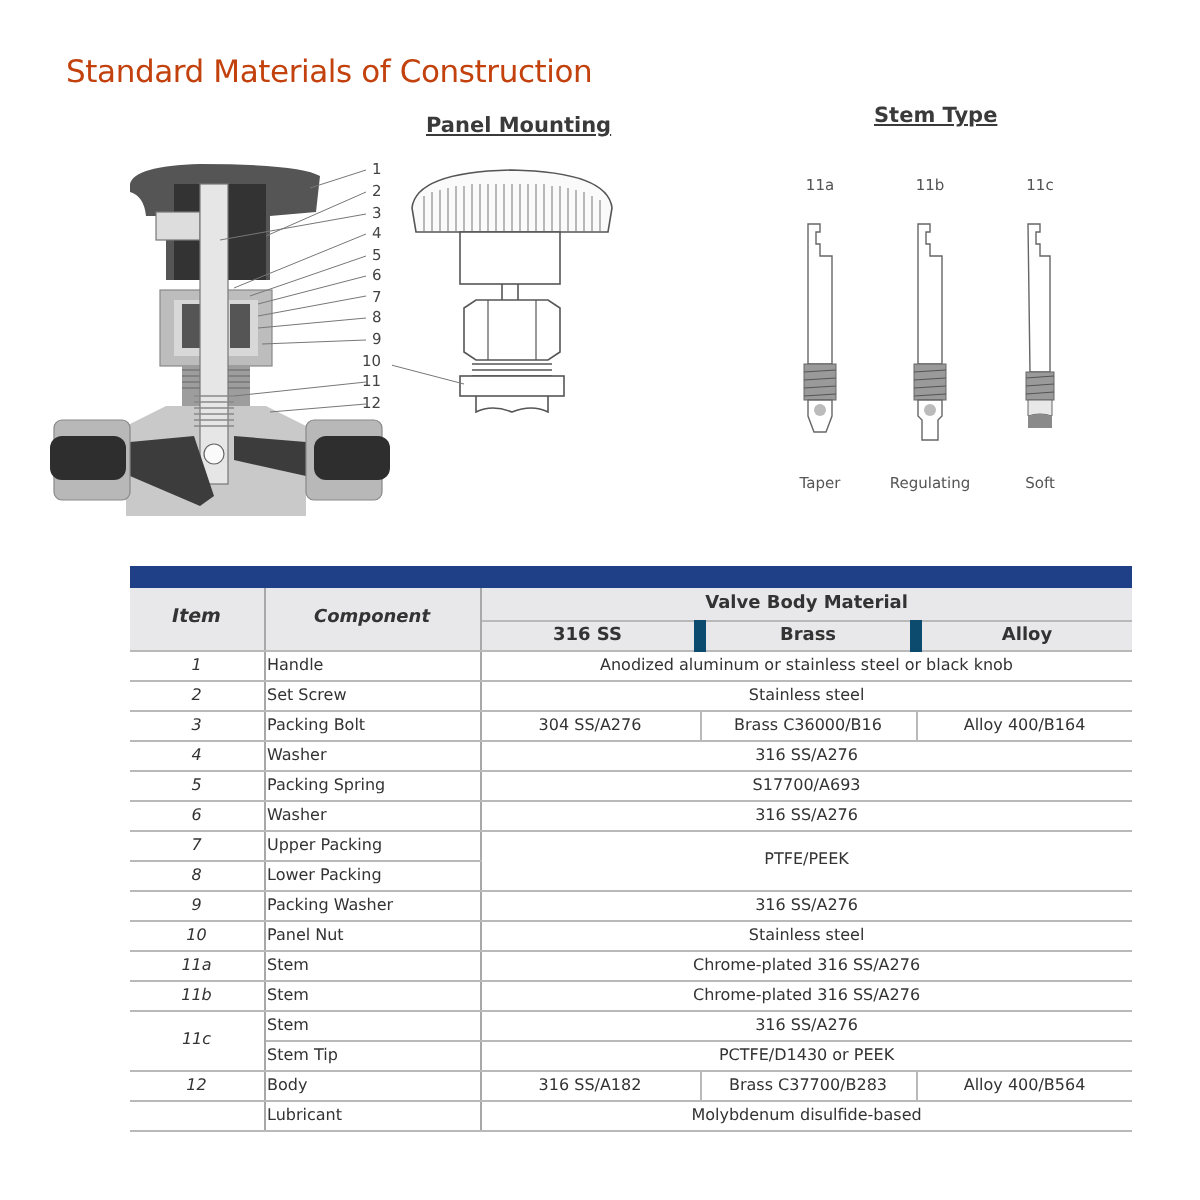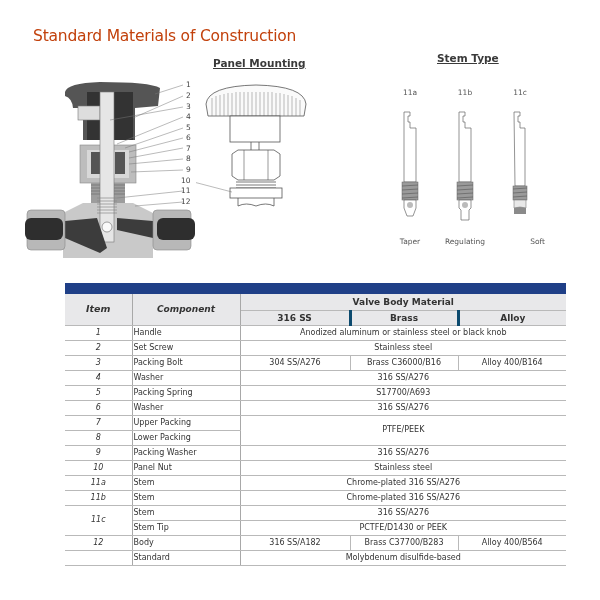--- a/index.html
+++ b/index.html
@@ -16,21 +16,21 @@
   .band { height: 11px; background: #1f3f87; }
   table { border-collapse: collapse; width: 501px; table-layout: fixed; font-size: 8px; }
   td, th { padding: 0; height: 14px; line-height: 14px; border-bottom: 1px solid #b9b9b9; white-space: nowrap; overflow: hidden; }
   th { background: #e8e8ea; font-weight: bold; font-size: 9px; color: #333; }
   .c-item { text-align: center; border-right: 1px solid #a8a8a8; font-style: italic; }
   .c-comp { text-align: left; padding-left: 1px; border-right: 1px solid #a8a8a8; }
   .c-mat { text-align: center; }
   .c-split { border-right: 1px solid #b9b9b9; text-align: center; }
   th.hdr-item { font-size: 9.5px; }
   th.vbm { border-bottom: 1px solid #b9b9b9; }
-  th.sub { border-right: 3px solid #0c4a6e; }
+  th.sub { border-right: 6px solid #0c4a6e; }
   th.sub:last-child { border-right: none; }
 </style>
 </head>
 <body>
 
 <div class="title">Standard Materials of Construction</div>
 
 <svg style="left:25px;top:78px;" width="185" height="185" viewBox="0 0 185 185">
 
   <path d="M40 14 Q42 5 75 4 Q125 4 135 10 L133 28 L110 30 L110 62 L58 62 L58 30 L48 30 Q47 20 40 18 Z" fill="#555"></path>
@@ -177,21 +177,21 @@
   <g stroke="#555" stroke-width="0.6">
       <line x1="3" y1="79" x2="17" y2="78"></line>
       <line x1="3" y1="83" x2="17" y2="82"></line>
       <line x1="3" y1="87" x2="17" y2="86"></line>
     </g>
   <path d="M4 90 L16 90 L16 98 Q10 96 4 98 Z" fill="#e8e8e8" stroke="#666" stroke-width="0.5"></path>
   <path d="M4 98 Q10 96 16 98 L16 104 L4 104 Z" fill="#8a8a8a"></path>
 </svg>
 <div class="stem-label" style="left:385px;top:237px;">Taper</div>
 <div class="stem-label" style="left:440px;top:237px;">Regulating</div>
-<div class="stem-label" style="left:495px;top:237px;text-align:right;">Soft</div>
+<div class="stem-label" style="left:495px;top:237px;">Soft</div>
 
 <div class="table-wrap">
   <div class="band"></div>
   <table>
     <colgroup>
       <col style="width:67px">
         <col style="width:108px">
         <col style="width:110px">
         <col style="width:108px">
         <col style="width:108px">
@@ -280,18 +280,18 @@
     </tr>
     <tr>
       <td class="c-item">12</td>
       <td class="c-comp">Body</td>
       <td class="c-mat c-split">316 SS/A182</td>
       <td class="c-mat c-split">Brass C37700/B283</td>
       <td class="c-mat">Alloy 400/B564</td>
     </tr>
     <tr>
       <td class="c-item"></td>
-      <td class="c-comp">Standard</td>
+      <td class="c-comp">Lubricant</td>
       <td class="c-mat" colspan="3">Molybdenum disulfide-based</td>
     </tr>
   </tbody>
     </table>
 </div>
 
 </body></html>

